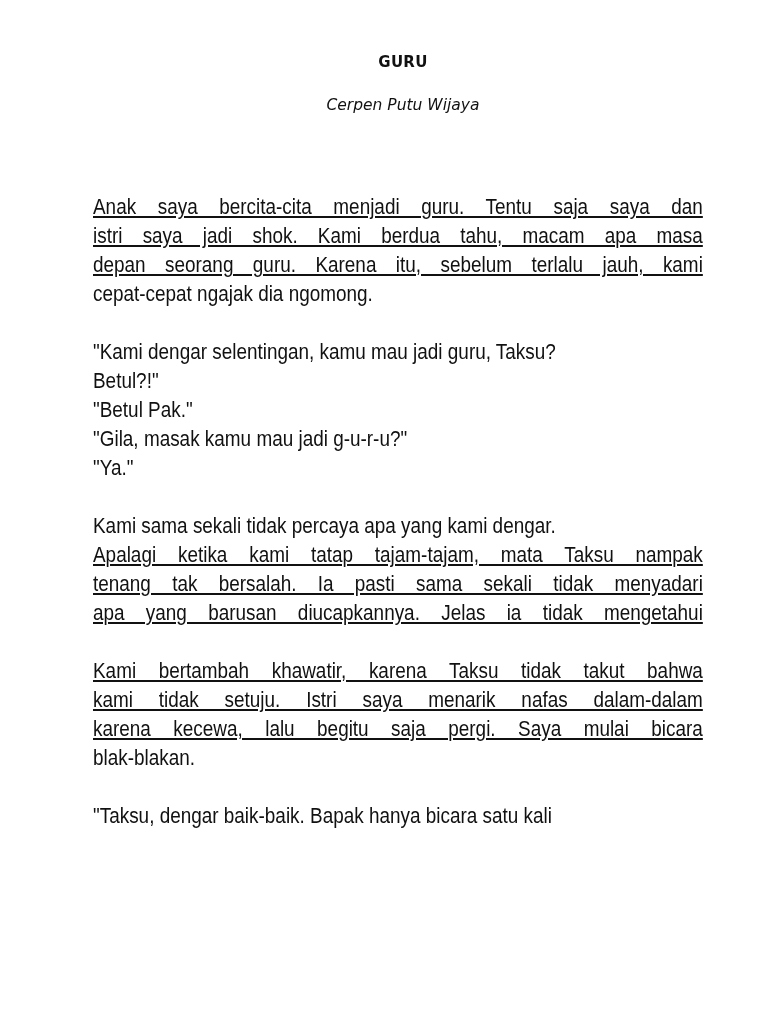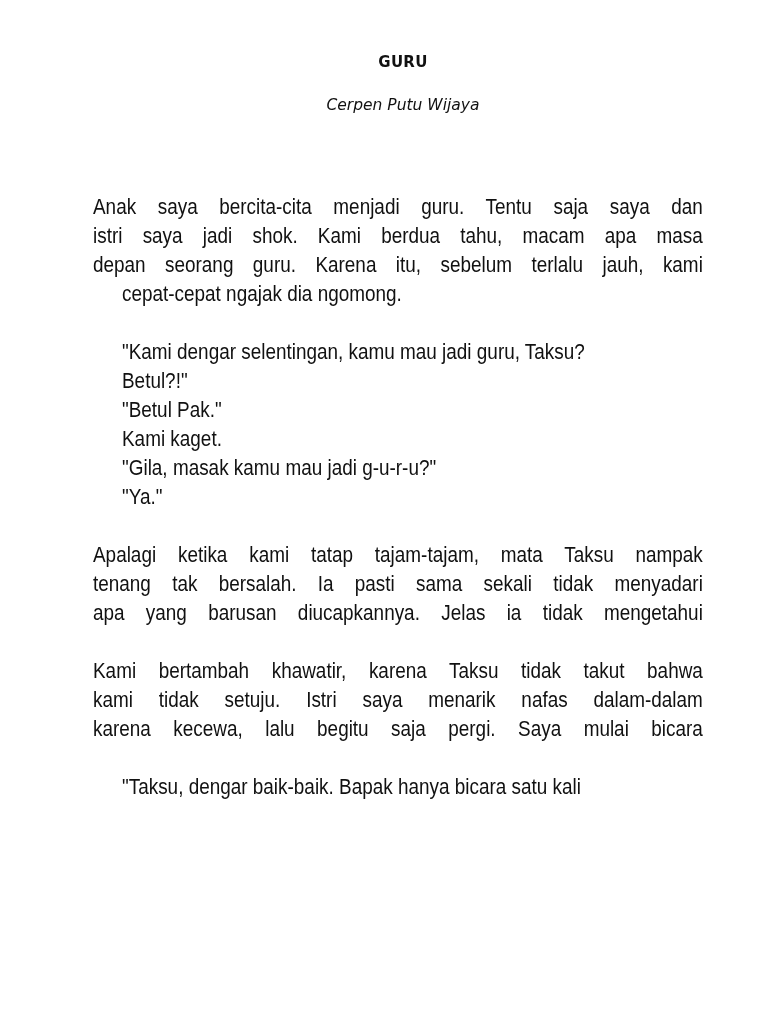--- a/index.html
+++ b/index.html
@@ -49,28 +49,28 @@
     left: 93px;
     top: 193px;
     width: 610px;
     font-family: "Liberation Sans", sans-serif;
     font-size: 21.5px;
     line-height: 29px;
     color: #111;
   }
   .para {
     margin: 0 0 29px 0;
+    text-decoration: underline;
   }
   .line {
     display: block;
     white-space: pre;
     transform-origin: left center;
     height: 29px;
     overflow: visible;
-    margin-left: 29px;
   }
   .line-inner {
     display: inline-block;
     transform: scaleX(0.88);
     transform-origin: left center;
     white-space: pre;
   }
   .jline {
     display: block;
     width: 693px;
@@ -95,34 +95,35 @@
       <span class="jline">Anak saya bercita-cita menjadi guru. Tentu saja saya dan</span>
       <span class="jline">istri saya jadi shok. Kami berdua tahu, macam apa masa</span>
       <span class="jline">depan seorang guru. Karena itu, sebelum terlalu jauh, kami</span>
       <span class="line"><span class="line-inner">cepat-cepat ngajak dia ngomong.</span></span>
     </div>
 
     <div class="para">
       <span class="line"><span class="line-inner">"Kami dengar selentingan, kamu mau jadi guru, Taksu?</span></span>
       <span class="line"><span class="line-inner">Betul?!"</span></span>
       <span class="line"><span class="line-inner">"Betul Pak."</span></span>
-      <span class="line"><span class="line-inner">Kami kaget.</span></span>
       <span class="line"><span class="line-inner">"Gila, masak kamu mau jadi g-u-r-u?"</span></span>
       <span class="line"><span class="line-inner">"Ya."</span></span>
     </div>
 
     <div class="para">
+      <span class="line"><span class="line-inner">Kami sama sekali tidak percaya apa yang kami dengar.</span></span>
       <span class="jline">Apalagi ketika kami tatap tajam-tajam, mata Taksu nampak</span>
       <span class="jline">tenang tak bersalah. Ia pasti sama sekali tidak menyadari</span>
       <span class="jline">apa yang barusan diucapkannya. Jelas ia tidak mengetahui</span>
     </div>
 
     <div class="para">
       <span class="jline">Kami bertambah khawatir, karena Taksu tidak takut bahwa</span>
       <span class="jline">kami tidak setuju. Istri saya menarik nafas dalam-dalam</span>
       <span class="jline">karena kecewa, lalu begitu saja pergi. Saya mulai bicara</span>
+      <span class="line"><span class="line-inner">blak-blakan.</span></span>
     </div>
 
     <div class="para">
       <span class="line"><span class="line-inner">"Taksu, dengar baik-baik. Bapak hanya bicara satu kali</span></span>
     </div>
   </div>
 </div>
 
 </body></html>

